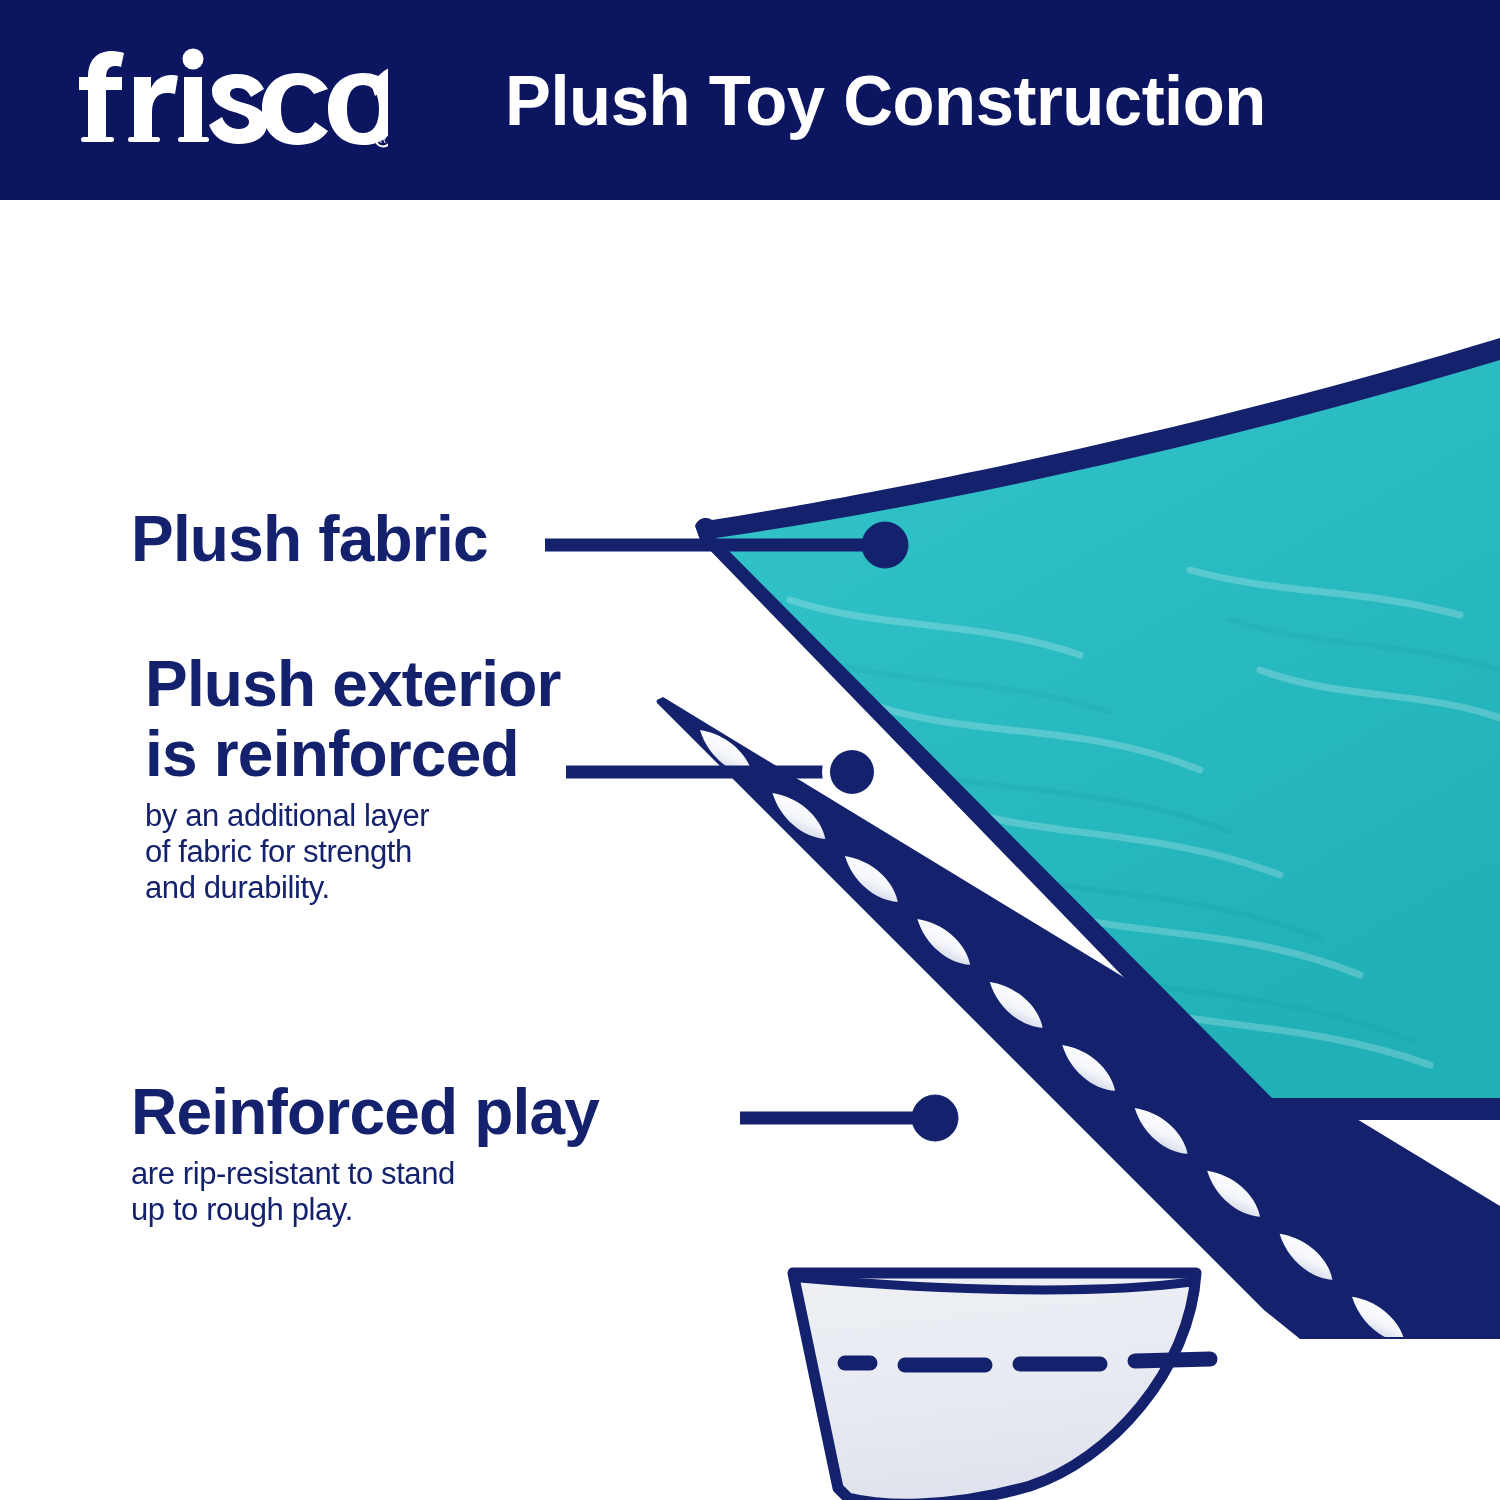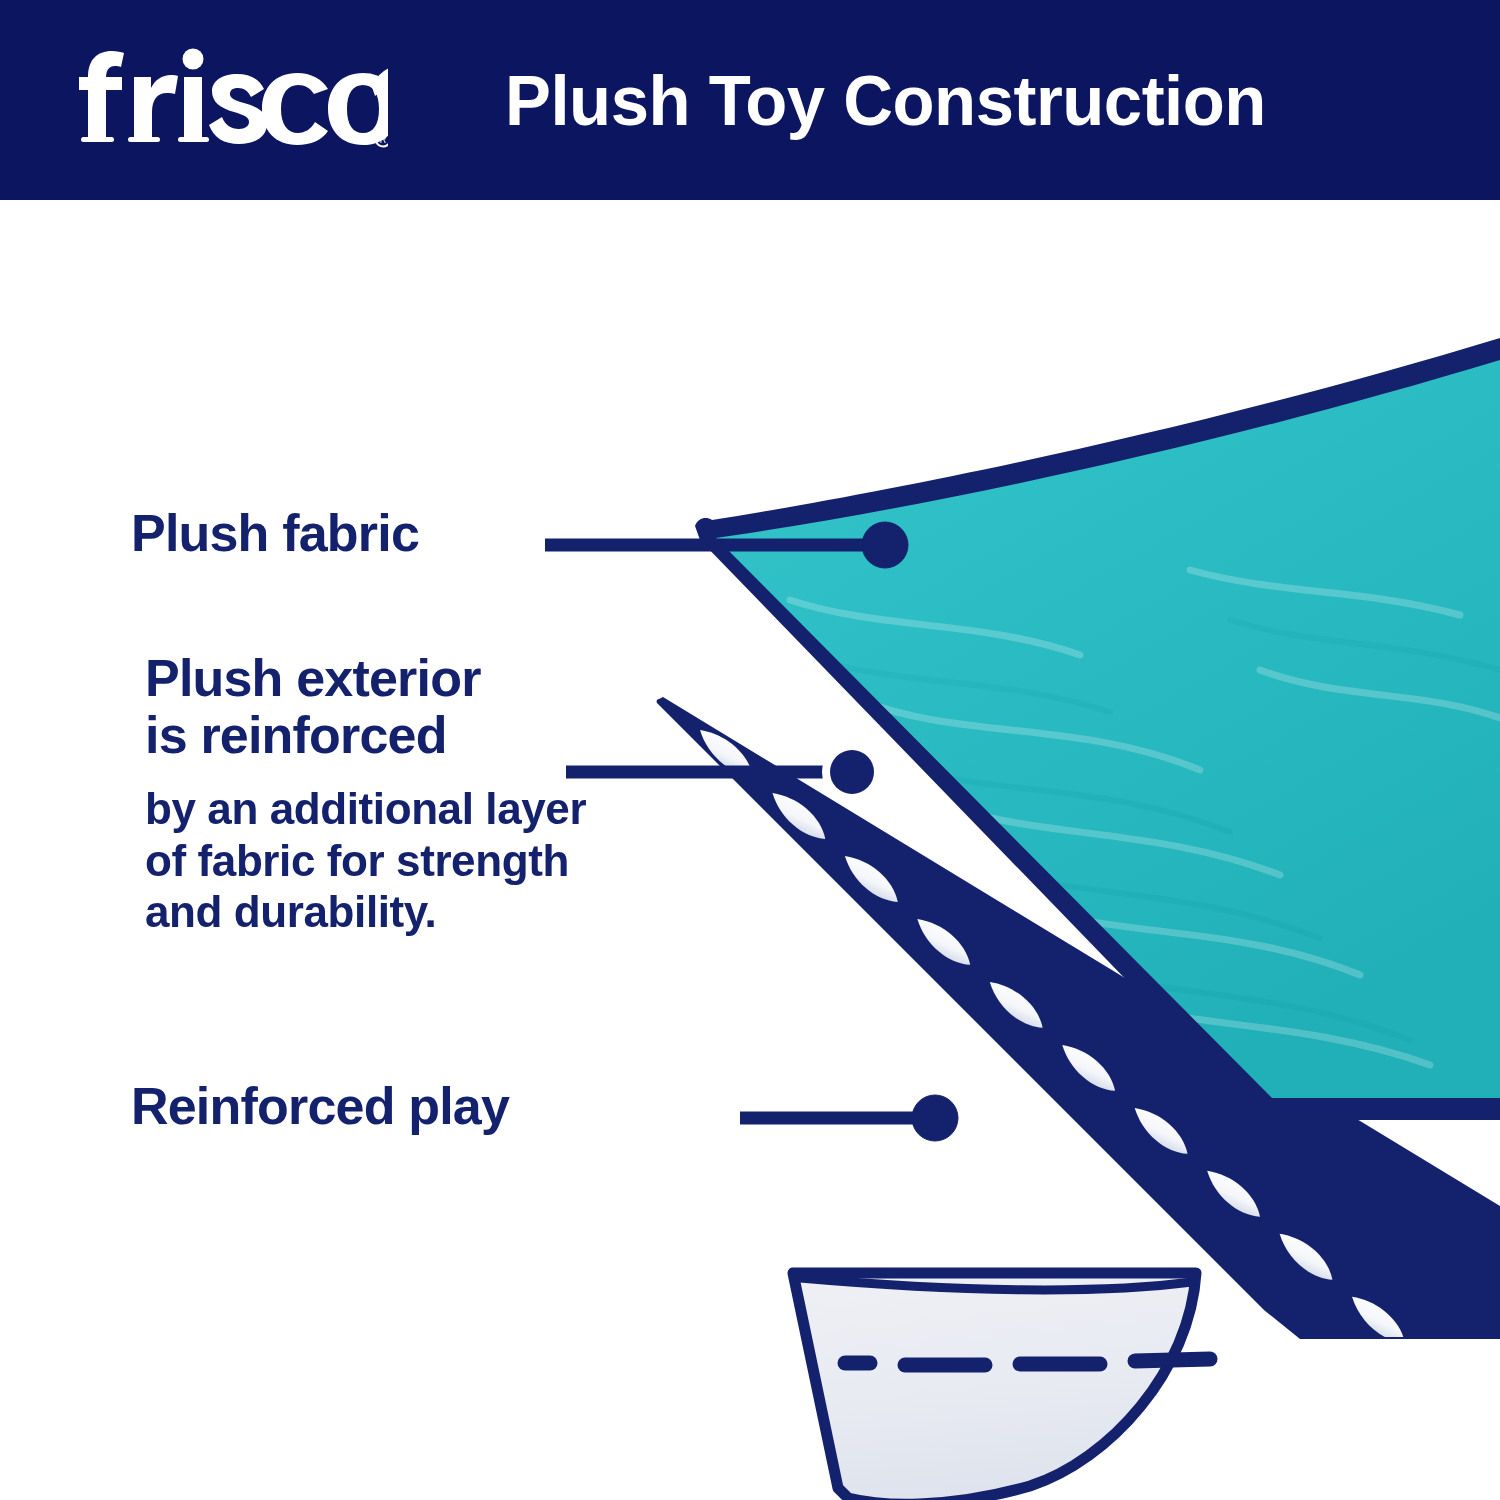--- a/index.html
+++ b/index.html
@@ -69,32 +69,32 @@
   }
 
   
   .callout {
     position: absolute;
     color: #14226e;
     font-family: "Liberation Sans", sans-serif;
   }
   .callout .head {
     font-weight: bold;
-    font-size: 52px;
+    font-size: 64px;
     line-height: 1.09;
     letter-spacing: -0.8px;
     white-space: pre-line;
   }
   .callout .body {
-    font-weight: bold;
-    font-size: 44px;
+    font-weight: normal;
+    font-size: 31px;
     line-height: 1.17;
     letter-spacing: -0.4px;
     white-space: pre-line;
-    margin-top: 20px;
+    margin-top: 8px;
   }
 
   #callout-plush-fabric  { left: 131px; top: 505px;  }
   #callout-plush-exterior{ left: 145px; top: 650px;  }
   #callout-reinforced-seams { left: 131px; top: 1078px; }
 </style>
 </head>
 <body>
 
 <div id="page">
@@ -540,15 +540,17 @@
   <div class="callout" id="callout-plush-exterior">
     <div class="head">Plush exterior
 is reinforced</div>
     <div class="body">by an additional layer
 of fabric for strength
 and durability.</div>
   </div>
 
   <div class="callout" id="callout-reinforced-seams">
     <div class="head">Reinforced play</div>
+    <div class="body">are rip-resistant to stand
+up to rough play.</div>
   </div>
 
 </div>
 
 </body></html>

